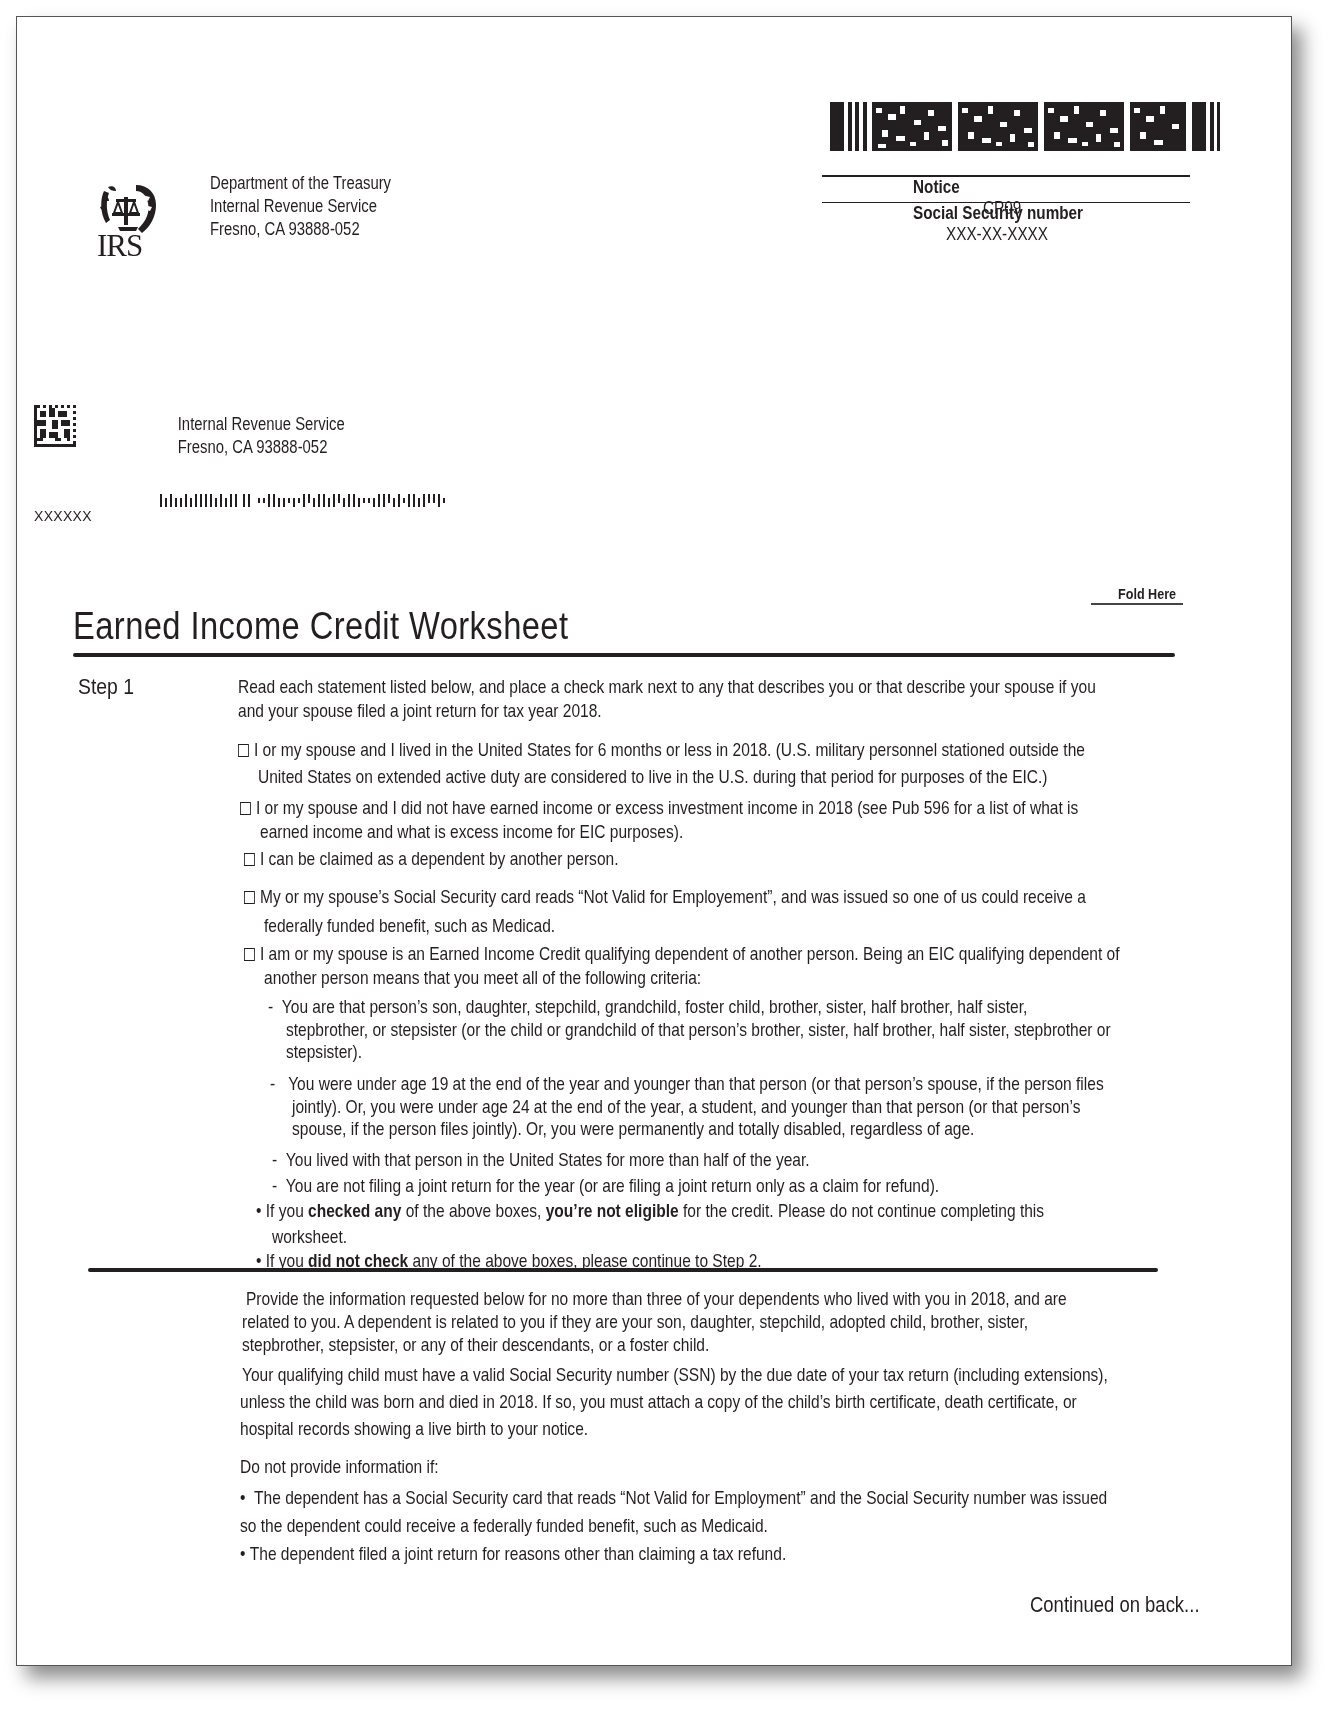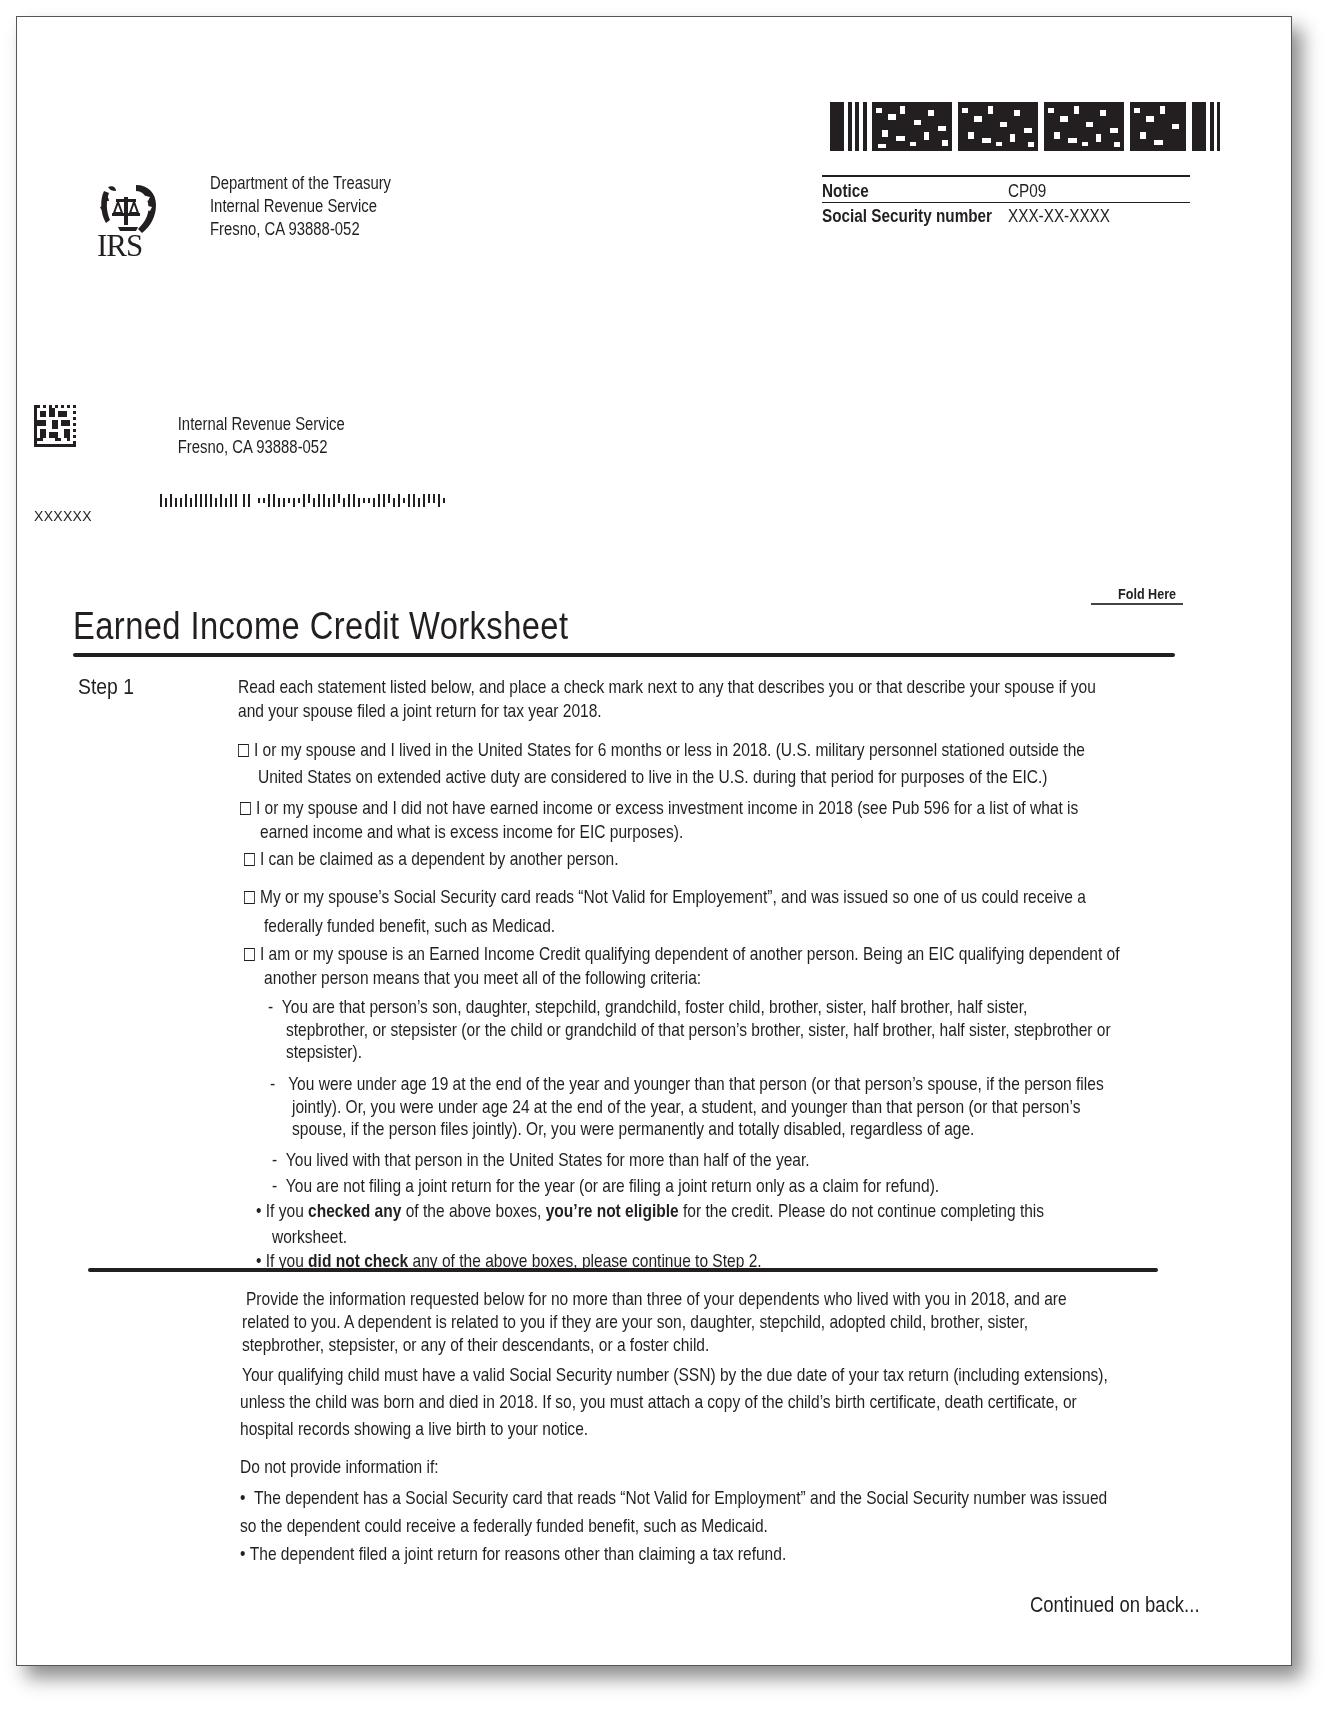--- a/index.html
+++ b/index.html
@@ -14,21 +14,21 @@
   }
   .abs { position:absolute; }
 
   
   .irs-logo { left:98px; top:168px; width:62px; height:90px; }
   .irs-text { left:97px; top:228px; font-family:"Liberation Serif", serif; font-size:31px; letter-spacing:-1px; color:#231f20; }
   .dept-block { left:194px; top:172px; font-size:17.5px; line-height:23px; transform:scaleX(0.85); }
   .barcode-top { left:830px; top:102px; width:390px; height:49px; }
 
   .info-table { left:822px; top:175px; width:368px; font-size:18px; }
-  .info-row { position:relative; height:24.5px; border-top:1.5px solid #231f20; display:flex; align-items:flex-end; }
+  .info-row { position:relative; height:24.5px; border-top:1.5px solid #231f20; display:flex; align-items:center;flex-direction:column; }
   .info-row:first-child { border-top:2px solid #231f20; }
   .info-row:last-child { border-bottom:none; }
   .info-label { font-weight:bold; width:186px; white-space:nowrap; transform:scaleX(0.85); transform-origin:left center; }
   .info-value { white-space:nowrap; transform:scaleX(0.85); transform-origin:left center; }
 
   .datamatrix { left:34px; top:405px; width:42px; height:42px; }
   .return-addr { left:163px; top:413px; font-size:17.5px; line-height:23px; transform:scaleX(0.85); }
   .postnet { left:160px; top:493px; width:320px; height:14px; }
   .xxxxxx { left:34px; top:508px; font-size:14px; letter-spacing:0.3px; }
 

